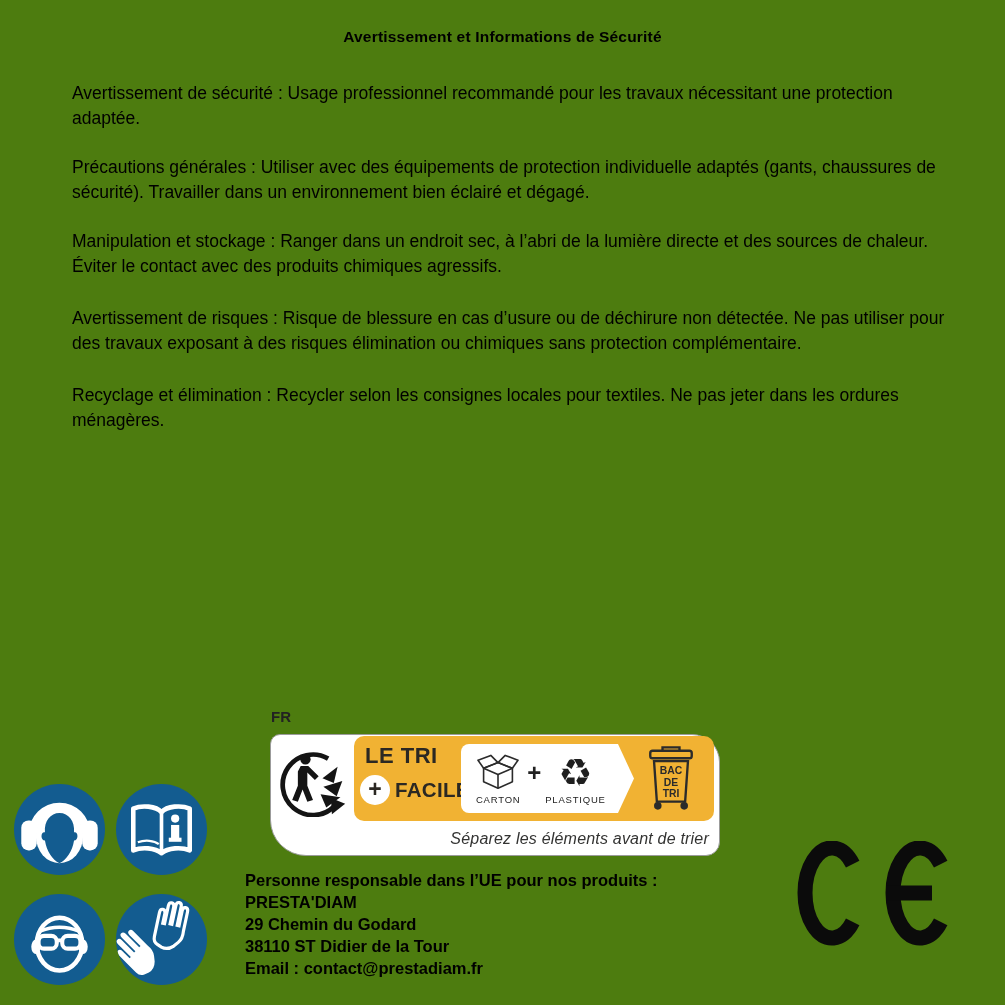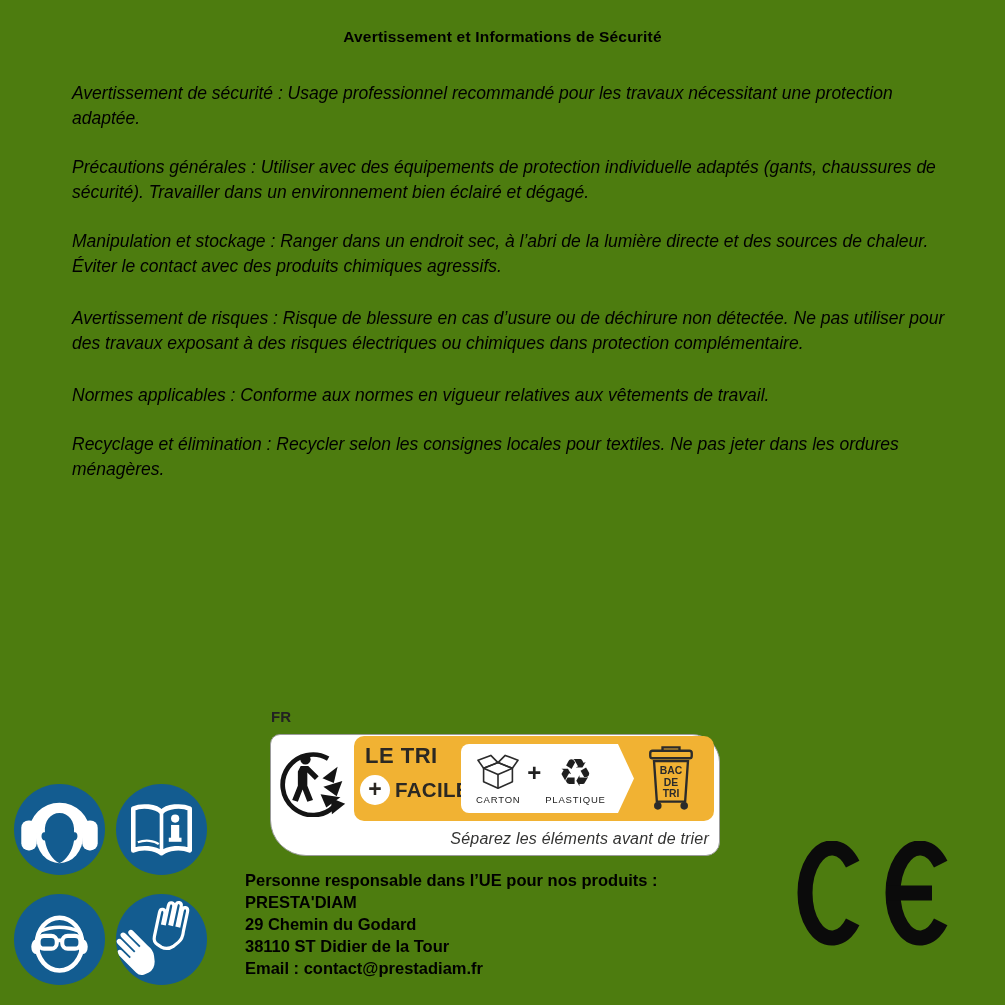--- a/index.html
+++ b/index.html
@@ -5,21 +5,21 @@
   html,body{margin:0;padding:0;background:#fff;}
   .page{
     position:relative;width:1005px;height:1005px;background:#4d7c0f;
     font-family:"Liberation Sans", sans-serif;color:#000;overflow:hidden;
   }
   
   .doc-title{position:absolute;top:28px;left:0;width:100%;text-align:center;
     font-size:15.5px;font-weight:700;letter-spacing:.2px;}
   
   .body-text{position:absolute;left:72px;top:81px;width:893px;}
-  .body-text p{margin:0 0 24px 0;font-size:17.5px;line-height:25px;font-style:italic;}
+  .body-text p{margin:0 0 24px 0;font-size:17.5px;line-height:25px;}
   .body-text p.gap-lg{margin-bottom:27px;}
   
   .icon-grid{position:absolute;left:14px;top:784px;width:207px;height:201px;}
   .m-icon{position:absolute;width:91px;height:91px;border-radius:50%;
     background:#135C90;overflow:hidden;}
   .m-icon svg{width:100%;height:100%;display:block;}
   .mi-1{left:0;top:0;} .mi-2{left:102px;top:0;}
   .mi-3{left:0;top:110px;} .mi-4{left:102px;top:110px;}
   
   .fr-label{position:absolute;left:271px;top:708px;font-size:15px;font-weight:700;color:#222;}
@@ -58,22 +58,21 @@
 <body>
 
 <div class="page">
 
   <div class="doc-title">Avertissement et Informations de Sécurité</div>
 
   <div class="body-text">
     <p>Avertissement de sécurité : Usage professionnel recommandé pour les travaux nécessitant une protection adaptée.</p>
     <p>Précautions générales : Utiliser avec des équipements de protection individuelle adaptés (gants, chaussures de sécurité). Travailler dans un environnement bien éclairé et dégagé.</p>
     <p class="gap-lg">Manipulation et stockage : Ranger dans un endroit sec, à l’abri de la lumière directe et des sources de chaleur. Éviter le contact avec des produits chimiques agressifs.</p>
-    <p class="gap-lg">Avertissement de risques : Risque de blessure en cas d’usure ou de déchirure non détectée. Ne pas utiliser pour des travaux exposant à des risques électriques ou chimiques dans protection complémentaire.</p>
-    <p>Normes applicables : Conforme aux normes en vigueur relatives aux vêtements de travail.</p>
+    <p class="gap-lg">Avertissement de risques : Risque de blessure en cas d’usure ou de déchirure non détectée. Ne pas utiliser pour des travaux exposant à des risques élimination ou chimiques sans protection complémentaire.</p>
     <p>Recyclage et élimination : Recycler selon les consignes locales pour textiles. Ne pas jeter dans les ordures ménagères.</p>
   </div>
 
   <div class="icon-grid">
 
     <div class="m-icon mi-1">
       <svg viewBox="0 0 100 100">
         <path d="M21 54 A 29 29 0 0 1 79 54" fill="none" stroke="#fff" stroke-width="9"></path>
         <ellipse cx="50" cy="57" rx="26" ry="30" fill="#fff"></ellipse>
         <path fill="#135C90" d="M50 32 C 40 32 33 41 34 53 C 29 52 29 62 34 62 C 36 74 42 83 50 87 C 58 83 64 74 66 62 C 71 62 71 52 66 53 C 67 41 60 32 50 32 Z"></path>

